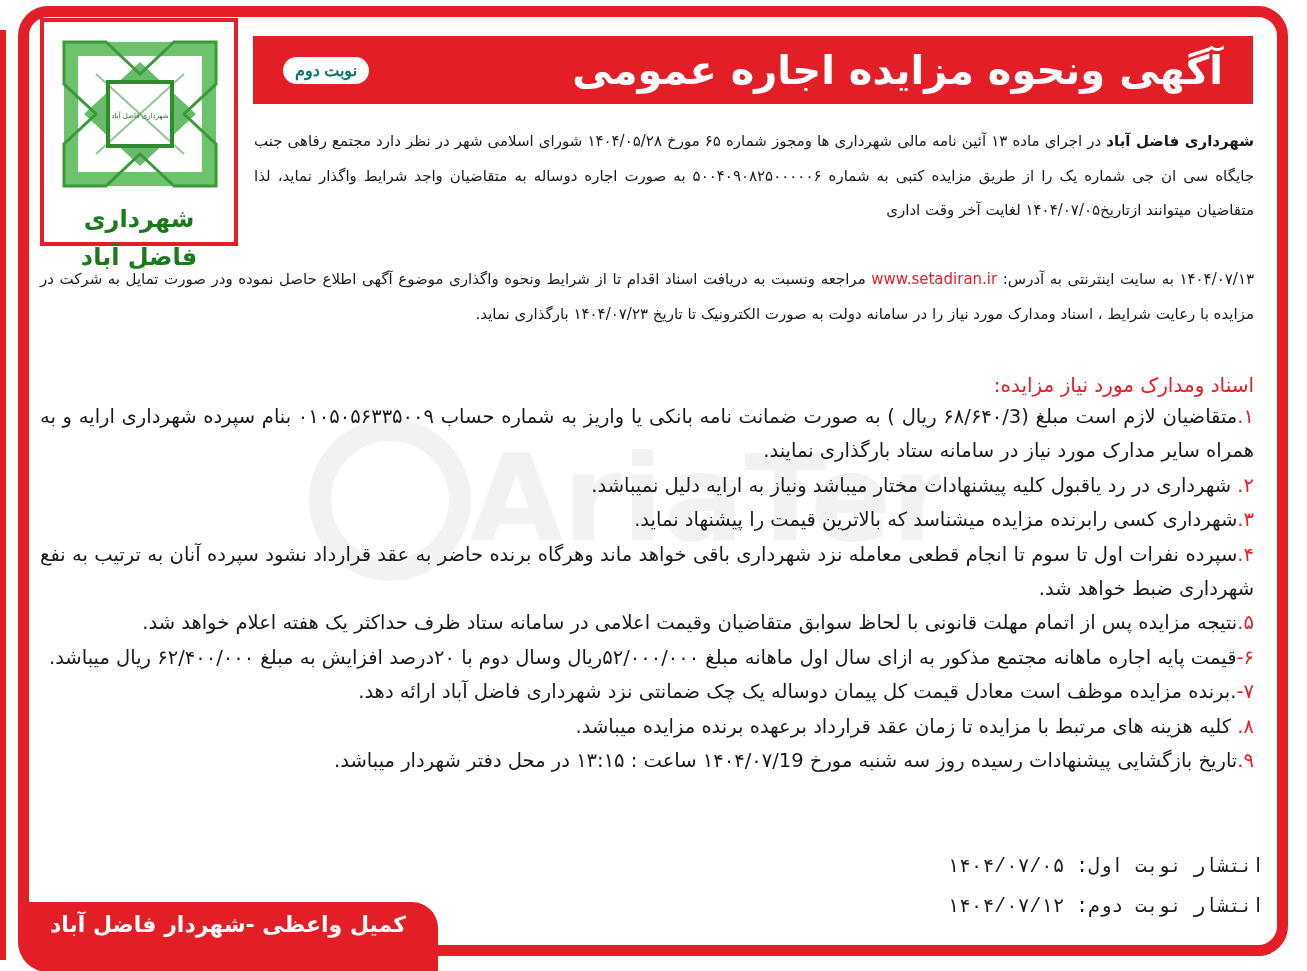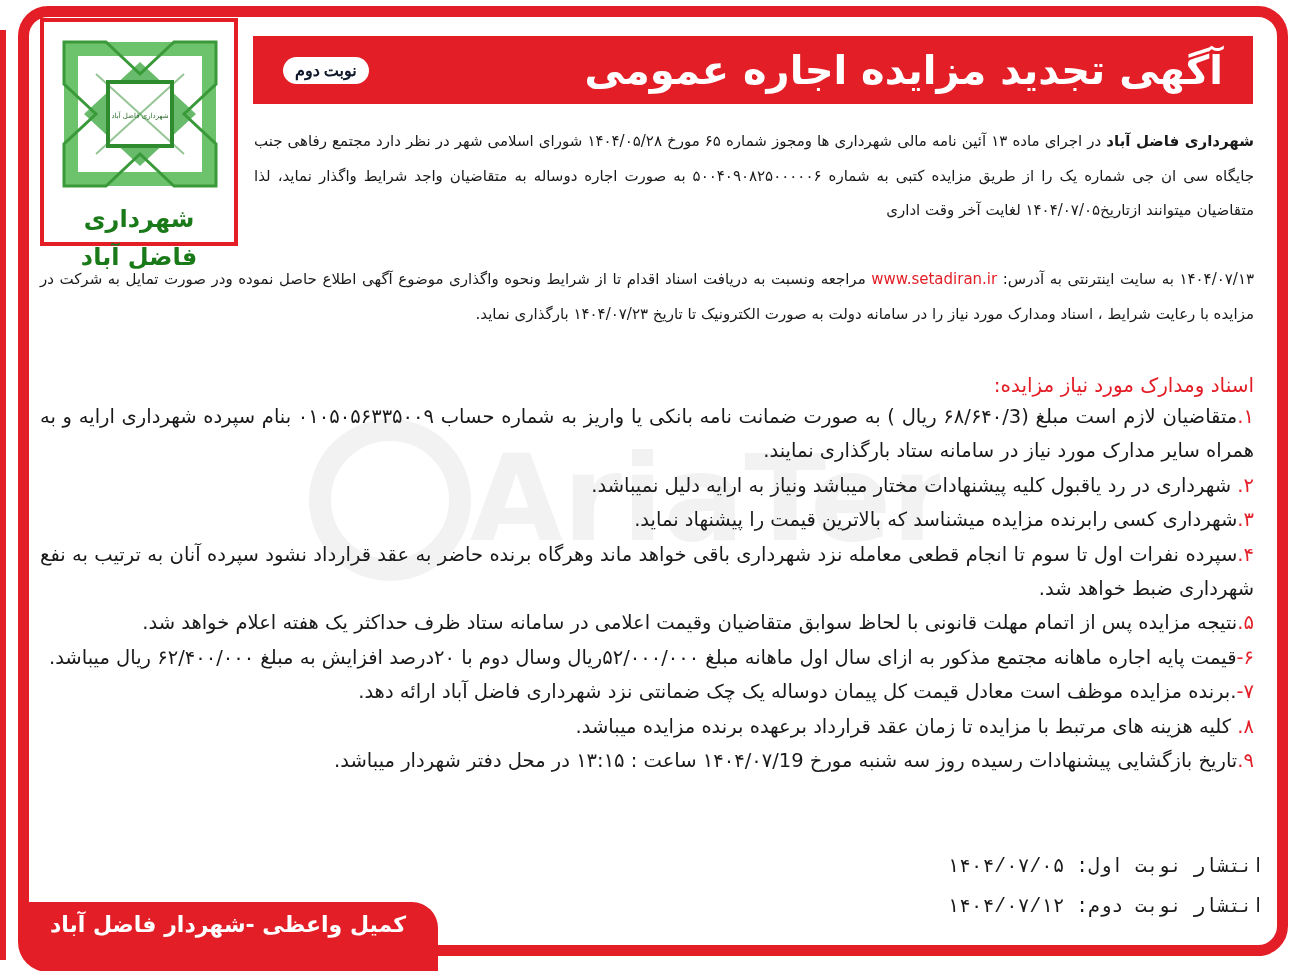--- a/index.html
+++ b/index.html
@@ -24,22 +24,22 @@
     .header-band {
       position: absolute; left: 253px; top: 36px; width: 1000px; height: 68px;
       background: #e31e26; display: flex; align-items: center; justify-content: space-between;
       direction: rtl; padding: 0 30px 0 30px; box-sizing: border-box;
     }
     .header-title {
       color: #fff; font-weight: bold; font-size: 40px; font-family: "DejaVu Sans", sans-serif;
       white-space: nowrap;
     }
     .round-pill {
-      background: #fff; color: #0f172a; font-size: 16px; padding: 4px 12px; border-radius: 14px;
-      font-family: Liberation Serif, serif; white-space: nowrap; font-weight: bold;
+      background: #fff; color: #0f766e; font-size: 16px; padding: 4px 12px; border-radius: 14px;
+      font-family: Liberation Sans, sans-serif; white-space: nowrap; font-weight: bold;
     }
     .body-text {
       position: absolute; direction: rtl; text-align: justify; text-align-last: right;
       color: #1a1a1a; font-family: "DejaVu Sans", sans-serif; font-size: 15px; line-height: 34.5px;
     }
     .intro { left: 254px; top: 124px; width: 1000px; }
     .intro-wide { left: 40px; top: 262px; width: 1214px; }
     .bold { font-weight: bold; }
     .link { color: #e31e26; direction: ltr; unicode-bidi: embed; }
     .section-title {
@@ -84,21 +84,21 @@
     <polygon points="8,8 50,8 84,40 118,8 160,8 160,50 128,80 160,110 160,152 118,152 84,120 50,152 8,152 8,110 40,80 8,50" fill="none" stroke="#3a9a3a" stroke-width="3"></polygon>
     <rect x="52" y="48" width="64" height="64" fill="#ffffff" stroke="#2e8b2e" stroke-width="4"></rect>
     <line x1="40" y1="40" x2="128" y2="120" stroke="#2e8b2e" stroke-width="2" opacity="0.5"></line>
     <line x1="128" y1="40" x2="40" y2="120" stroke="#2e8b2e" stroke-width="2" opacity="0.5"></line>
     <text x="84" y="84" font-size="7" text-anchor="middle" fill="#2e6b2e" font-family="DejaVu Sans, sans-serif">شهرداری فاضل آباد</text>
   </svg>
   <div class="logo-caption">شهرداری فاضل آباد</div>
 </div>
 
 <div class="header-band">
-  <div class="header-title">آگهی تجدید مزایده اجاره عمومی</div>
+  <div class="header-title">آگهی ونحوه مزایده اجاره عمومی</div>
   <div class="round-pill">نوبت دوم</div>
 </div>
 
 <svg class="watermark" viewBox="0 0 640 200">
   <circle cx="90" cy="100" r="70" fill="none" stroke="#9e9e9e" stroke-width="22"></circle>
   <text x="170" y="140" font-size="120" font-weight="bold" fill="#9e9e9e" font-family="DejaVu Sans, sans-serif">AriaTender</text>
 </svg>
 
 <div class="body-text intro">
   <span class="bold">شهرداری فاضل آباد</span><span> در اجرای ماده ۱۳ آئین نامه مالی شهرداری ها ومجوز شماره ۶۵ مورخ ۱۴۰۴/۰۵/۲۸ شورای اسلامی شهر در نظر دارد مجتمع رفاهی جنب جایگاه سی ان جی شماره یک را از طریق مزایده کتبی به شماره ۵۰۰۴۰۹۰۸۲۵۰۰۰۰۰۶ به صورت اجاره دوساله به متقاضیان واجد شرایط واگذار نماید، لذا متقاضیان میتوانند ازتاریخ۱۴۰۴/۰۷/۰۵ لغایت آخر وقت اداری</span>

